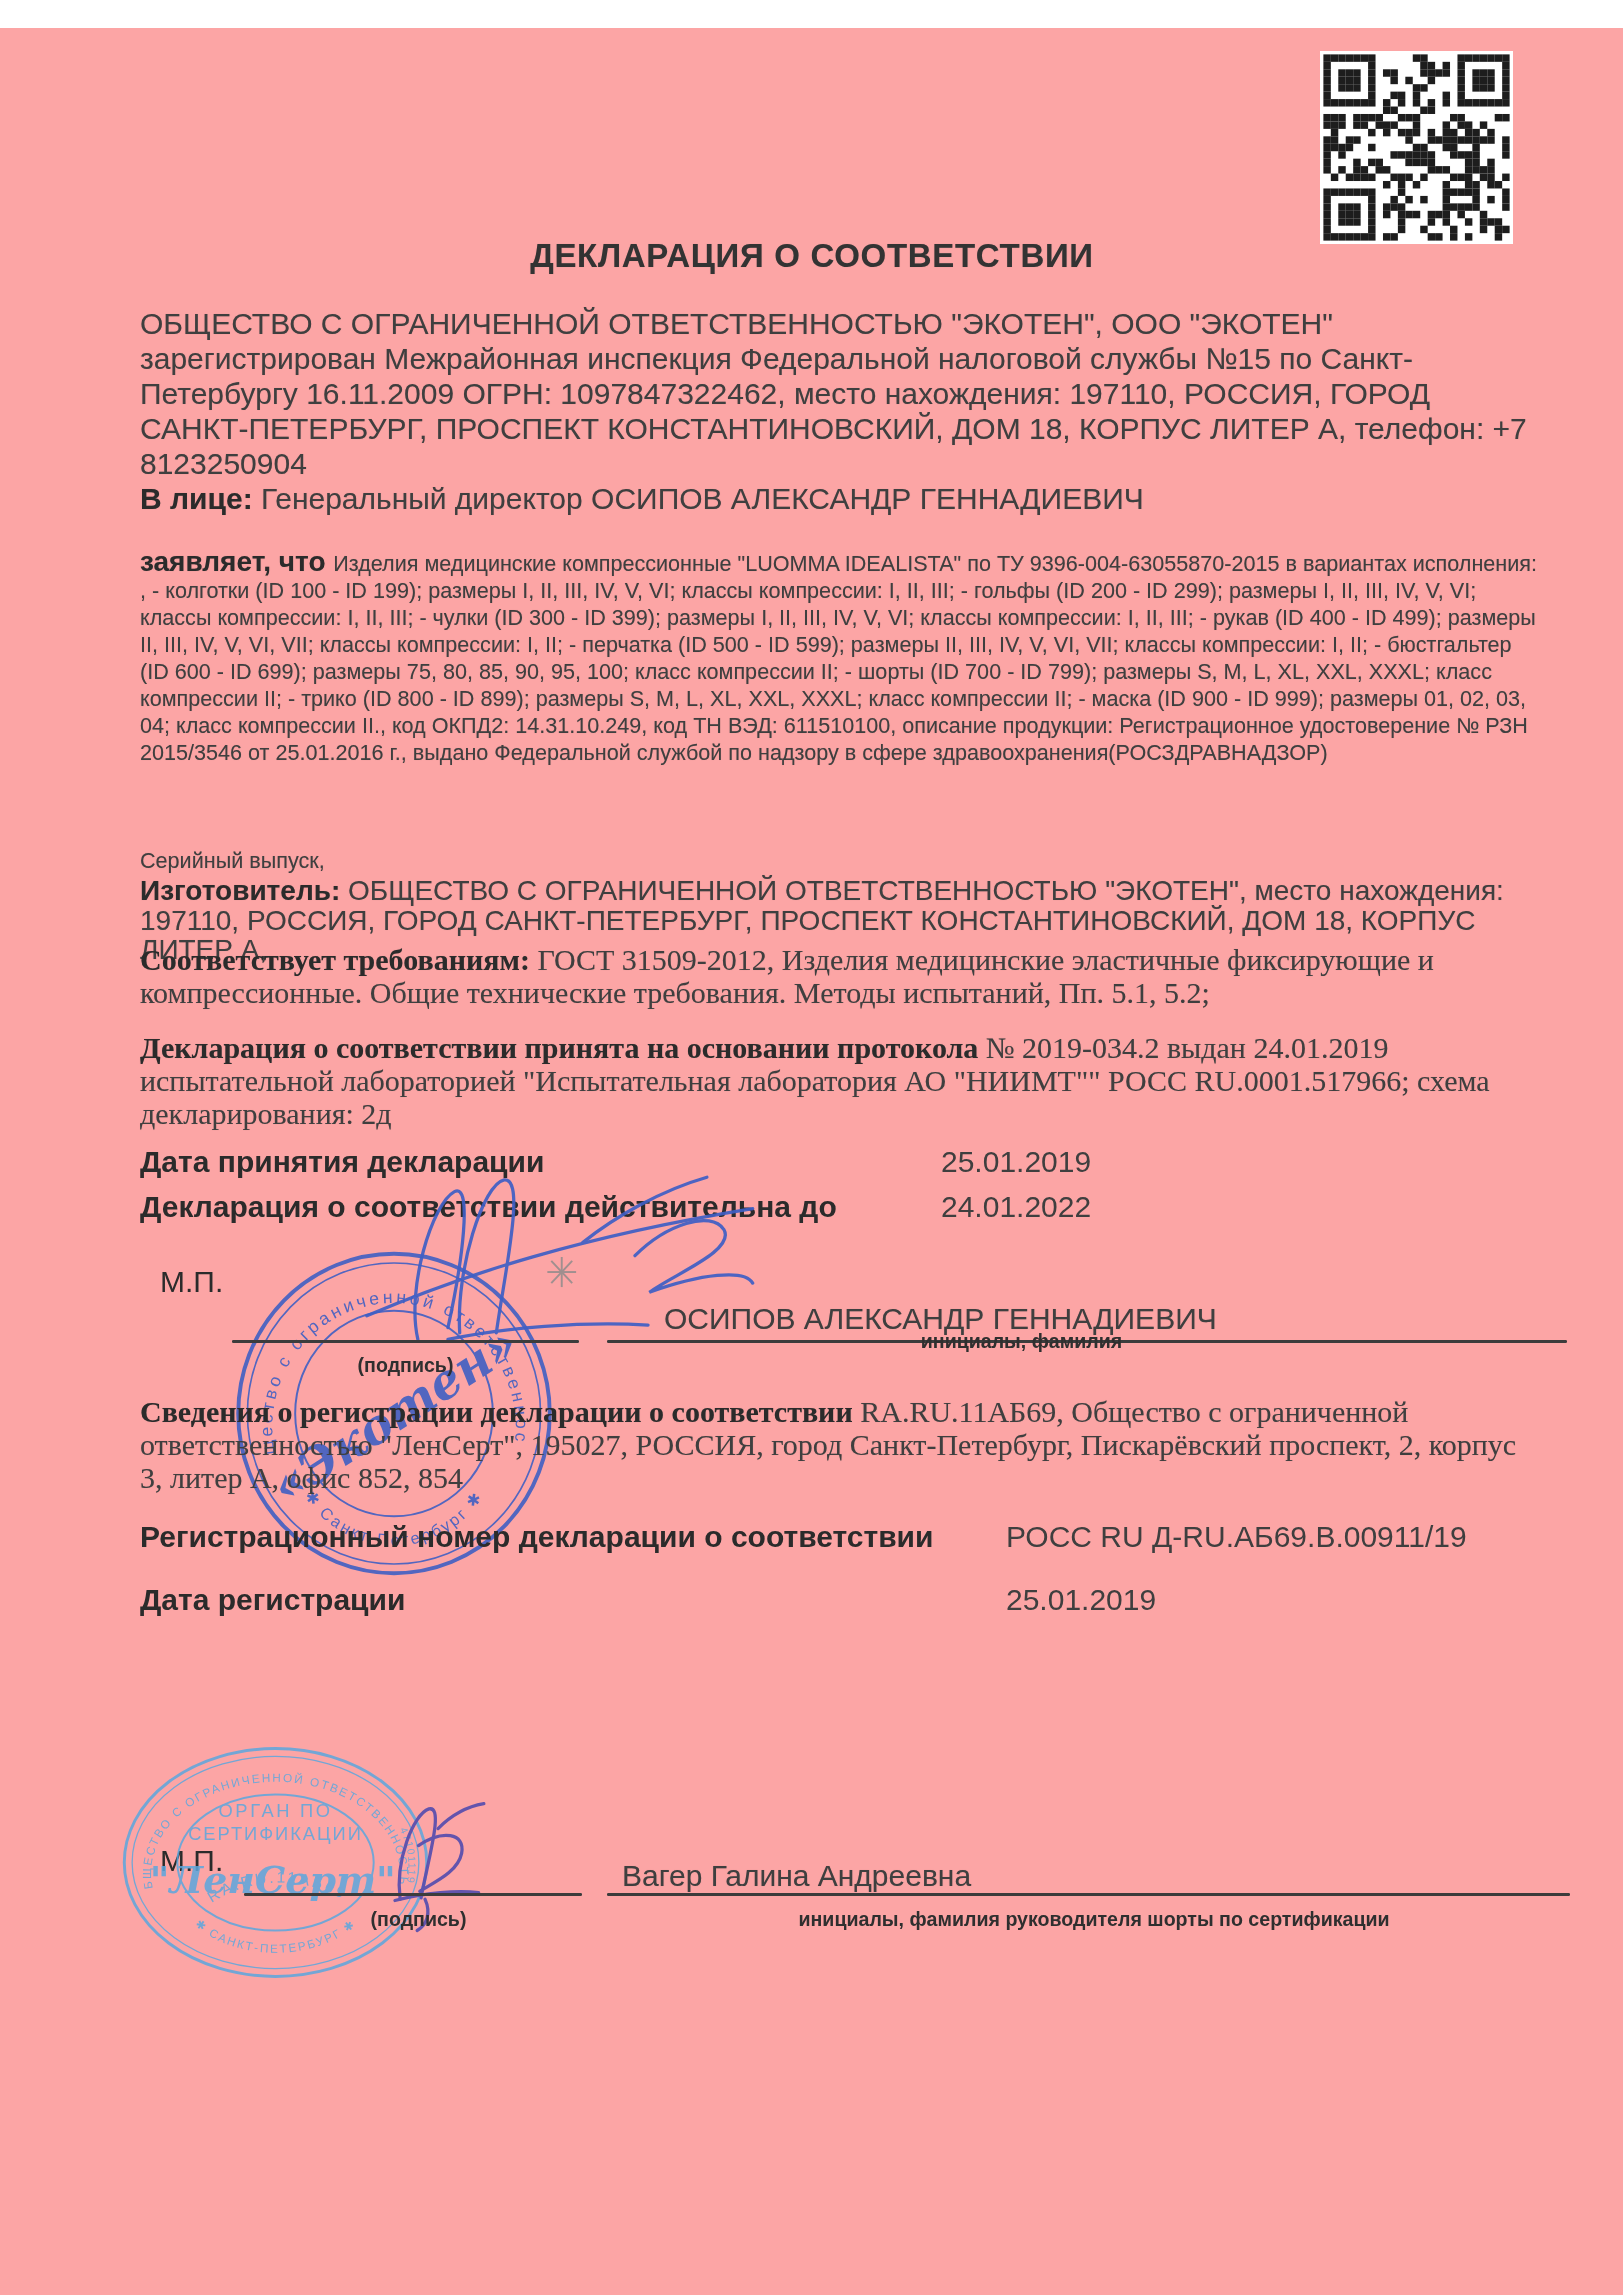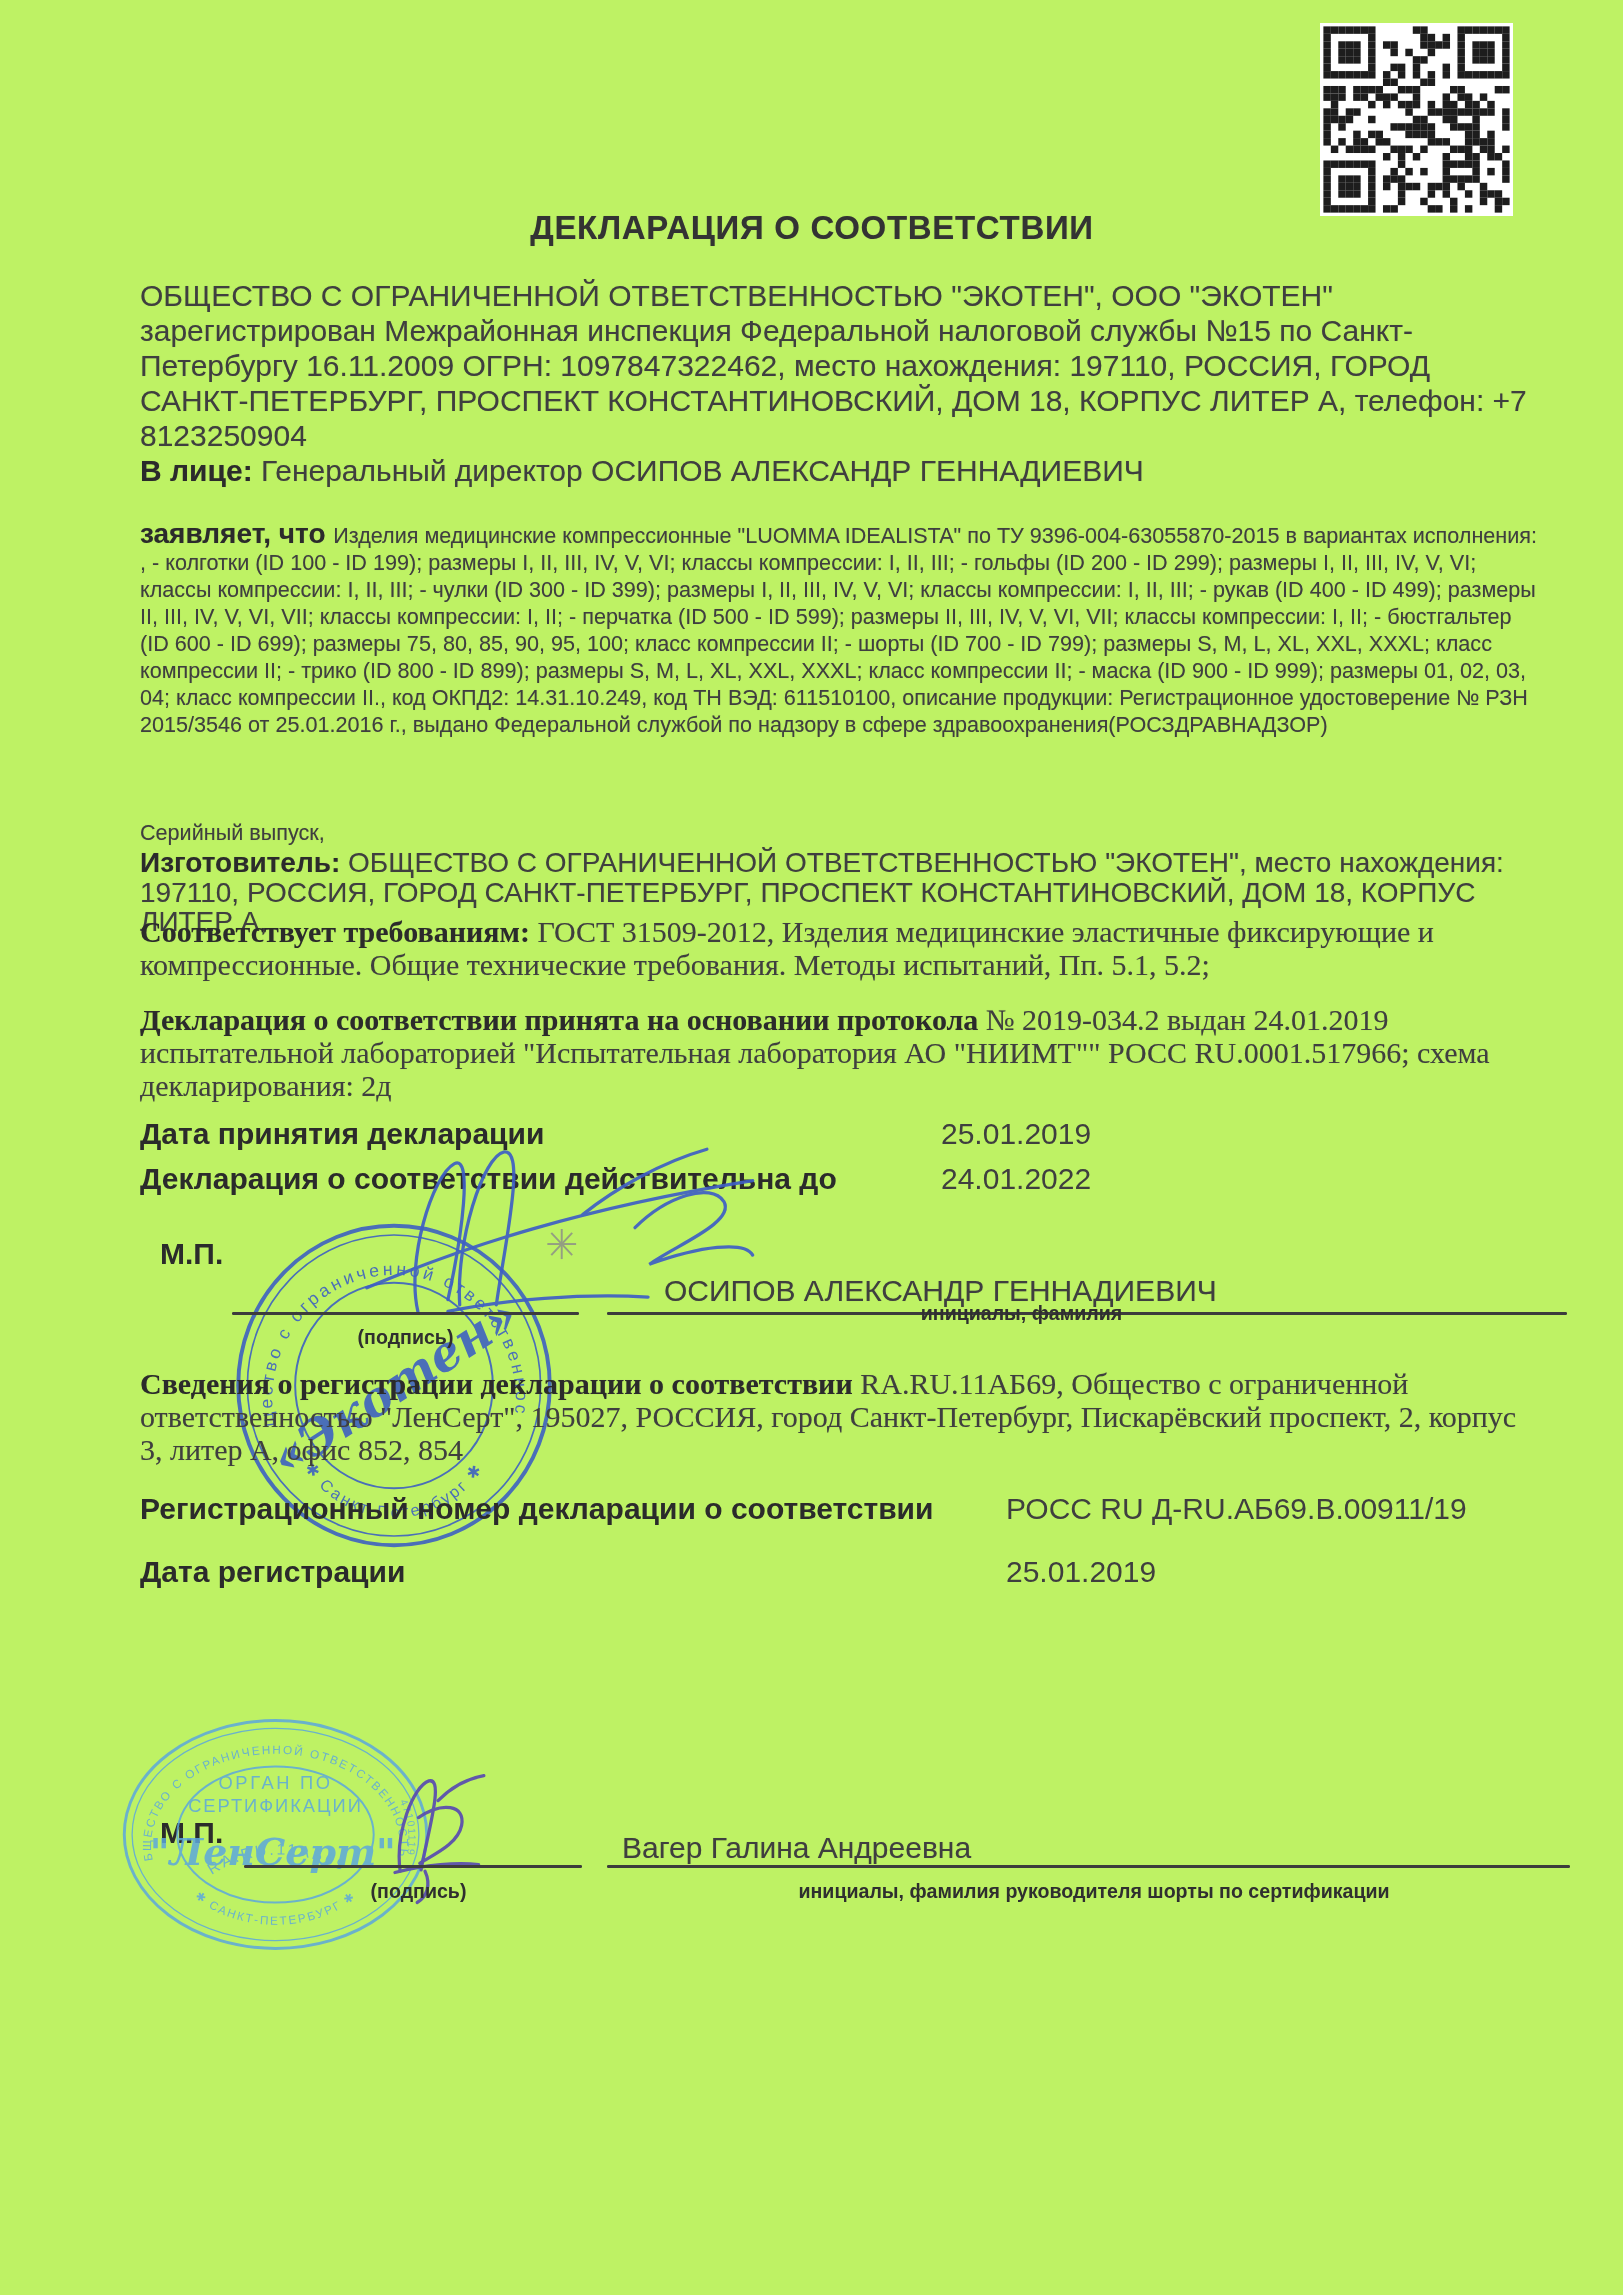--- a/index.html
+++ b/index.html
@@ -1,33 +1,33 @@
 <!DOCTYPE html>
 <html style="font-size:10.5px"><head>
 <meta charset="utf-8">
 <style>
   html,body{margin:0;padding:0;background:#ffffff;}
   body{width:1624px;height:2295px;position:relative;font-family:"Liberation Sans",sans-serif;color:#3f3f3f;}
-  #page{position:absolute;inset:0;background:#bef264;overflow:hidden;}
+  #page{position:absolute;inset:0;background:#fca5a5;overflow:hidden;margin-top:28px;}
   .abs{position:absolute;}
   .txt{color:#3f3f3f;text-shadow:0 0 0.7px rgba(70,70,70,.35);}
   .b{font-weight:bold;color:#2b2b2b;}
   .title{font-size:33px;font-weight:bold;color:#333;text-align:center;width:100%;letter-spacing:0.7px;text-shadow:0 0 0.7px rgba(70,70,70,.4);}
   .big{font-size:30px;line-height:35px;}
   .big2{font-size:30px;line-height:33px;font-family:Liberation Serif, serif;}
   .small{font-size:21.6px;line-height:27px;}
   .med{font-size:28px;line-height:29.5px;}
   .blk{width:1401px;left:140px;}
   .lbl-declare{font-size:28px;font-weight:bold;color:#2b2b2b;}
   .row-label{font-size:30px;font-weight:bold;color:#2b2b2b;}
   .row-value{font-size:30px;color:#3f3f3f;}
   .sigline{height:3.3px;background:#3c3c3c;border-radius:1.3px;}
   .underlbl{font-size:19.6px;font-weight:bold;color:#2f2f2f;text-align:center;}
   .signame{font-size:30px;color:#3f3f3f;white-space:nowrap;text-shadow:0 0 0.7px rgba(70,70,70,.35);}
-  .mp{font-size:30px;font-weight:bold;color:#2b2b2b;}
+  .mp{font-size:30px;font-weight:normal;color:#2b2b2b;}
   svg text{text-shadow:none;}
 </style>
 </head>
 <body>
 
 <div id="page">
 
   <div class="abs" style="top:23px;left:1320px;width:193px;height:193px;"><svg width="193" height="193" viewBox="0 0 285 285" xmlns="http://www.w3.org/2000/svg">
         <rect width="100%" height="100%" fill="#ffffff"></rect>
         <rect x="5" y="5" width="11" height="11" fill="#1d1d1d"></rect>

